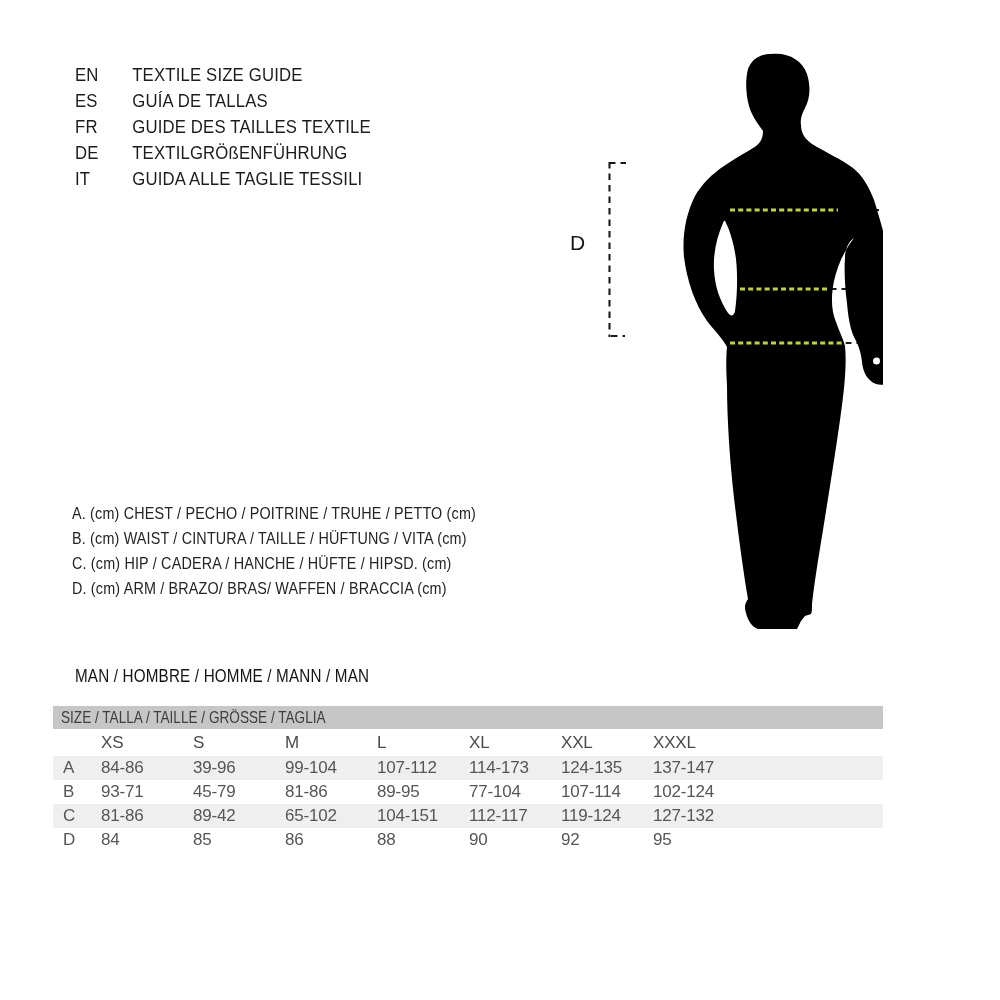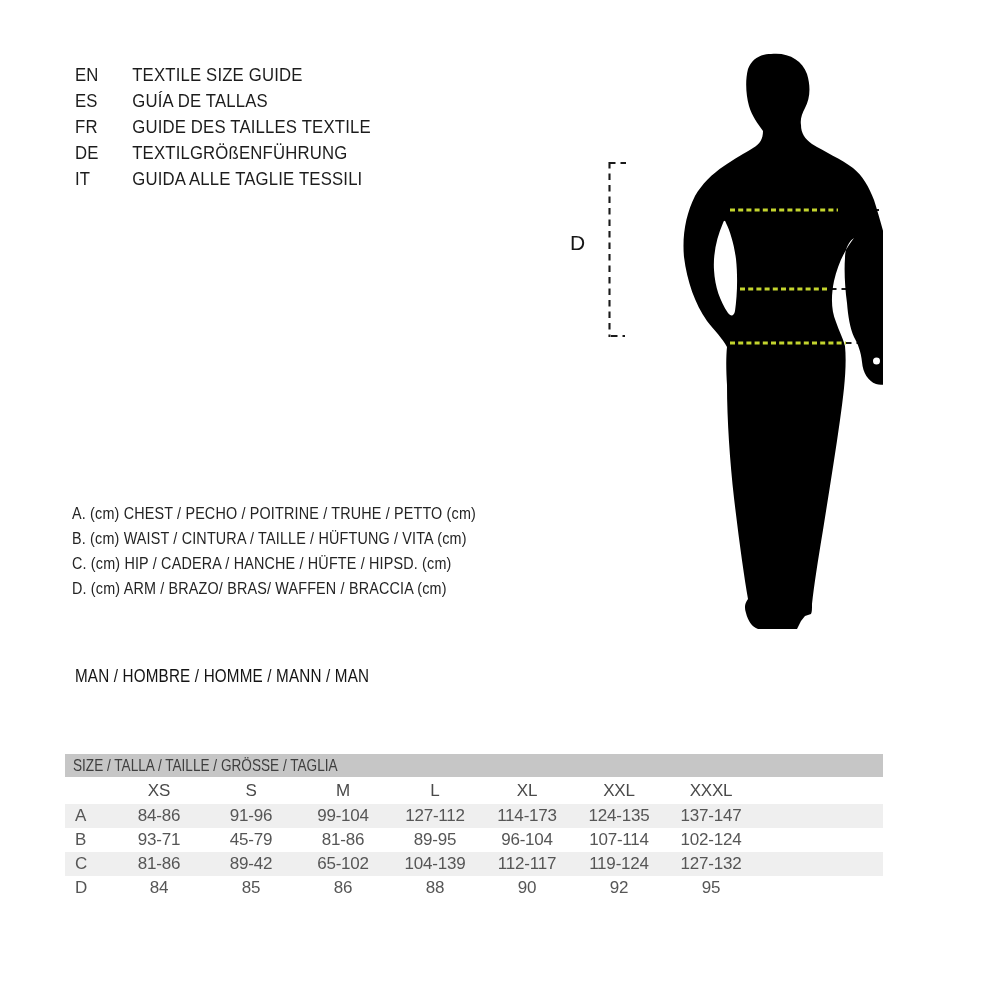--- a/index.html
+++ b/index.html
@@ -50,24 +50,23 @@
     font-size: 17.5px;
     transform: scaleX(0.87);
     transform-origin: 0 0;
     letter-spacing: 0.2px;
     white-space: nowrap;
   }
 
   
   .size-table {
     position: absolute;
-    left: 65px;
+    left: 53px;
     top: 706px;
     width: 868px;
-    margin-top: 48px;
   }
   .table-band {
     height: 23px;
     line-height: 23px;
     background: var(--band-bg, #c6c6c6);
   }
   .table-band-text {
     padding-left: 10px;
     color: var(--band-text, #3e3e3e);
     font-size: 17px;
@@ -76,21 +75,21 @@
     white-space: nowrap;
   }
   .trow {
     display: grid;
     grid-template-columns: 48px repeat(7, 92px);
     align-items: center;
   }
   .trow.cols-row { height: 27px; color: #4a4a4a; }
   .trow.data-row { height: 24px; color: var(--text-table, #565656); }
   .trow.striped  { background: var(--stripe-bg, #efefef); }
-  .tcell { text-align: center; font-size: 17px; letter-spacing: -0.2px; }
+  .tcell { font-size: 17px; letter-spacing: -0.2px; }
   .tlabel { text-align: left; padding-left: 10px; font-size: 17px; }
 
   
   .figure-svg {
     position: absolute;
     left: 0; top: 0;
     width: 1000px;
     height: 1000px;
   }
   .silh { fill: var(--silhouette, #000000); }
@@ -243,45 +242,45 @@
       <div class="tcell">M</div>
       <div class="tcell">L</div>
       <div class="tcell">XL</div>
       <div class="tcell">XXL</div>
       <div class="tcell">XXXL</div>
     </div>
 
     <div class="trow data-row striped">
       <div class="tlabel">A</div>
       <div class="tcell">84-86</div>
-      <div class="tcell">91-96</div>
+      <div class="tcell">39-96</div>
       <div class="tcell">99-104</div>
-      <div class="tcell">127-112</div>
+      <div class="tcell">107-112</div>
       <div class="tcell">114-173</div>
       <div class="tcell">124-135</div>
       <div class="tcell">137-147</div>
     </div>
 
     <div class="trow data-row">
       <div class="tlabel">B</div>
       <div class="tcell">93-71</div>
       <div class="tcell">45-79</div>
       <div class="tcell">81-86</div>
       <div class="tcell">89-95</div>
-      <div class="tcell">96-104</div>
+      <div class="tcell">77-104</div>
       <div class="tcell">107-114</div>
       <div class="tcell">102-124</div>
     </div>
 
     <div class="trow data-row striped">
       <div class="tlabel">C</div>
       <div class="tcell">81-86</div>
       <div class="tcell">89-42</div>
       <div class="tcell">65-102</div>
-      <div class="tcell">104-139</div>
+      <div class="tcell">104-151</div>
       <div class="tcell">112-117</div>
       <div class="tcell">119-124</div>
       <div class="tcell">127-132</div>
     </div>
 
     <div class="trow data-row">
       <div class="tlabel">D</div>
       <div class="tcell">84</div>
       <div class="tcell">85</div>
       <div class="tcell">86</div>

